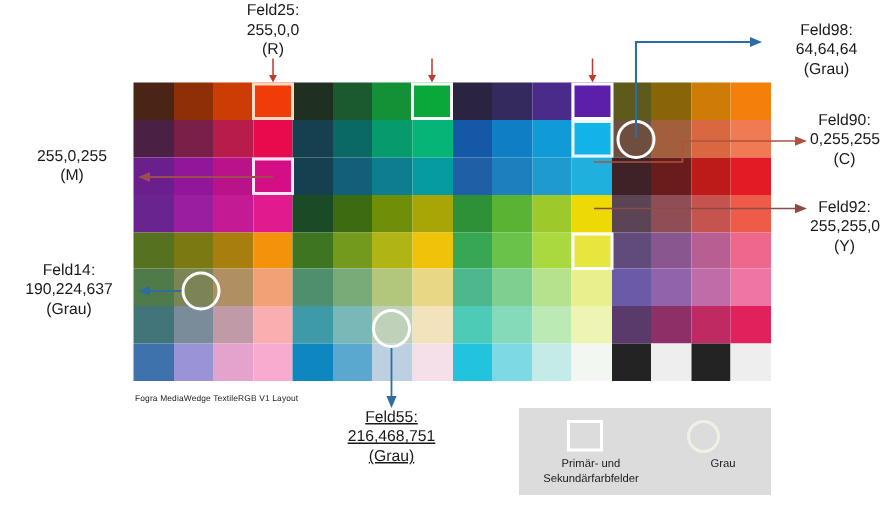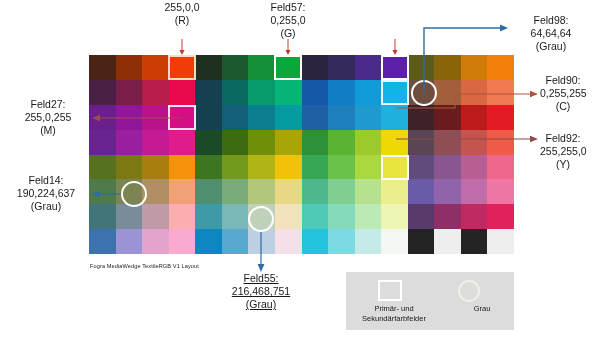--- a/index.html
+++ b/index.html
@@ -206,29 +206,25 @@
     <polygon points="92,118 100,114.6 100,121.4" fill="#9e4a52"></polygon>
 
     <polyline points="121,194 100,194" fill="none" stroke="#2e6ca4" stroke-width="1.2"></polyline>
     <polygon points="92,194 100,190.6 100,197.4" fill="#2e6ca4"></polygon>
 
     <line x1="261" y1="232" x2="261" y2="265" stroke="#2e6ca4" stroke-width="1.2"></line>
     <polygon points="261,272 257.6,264 264.4,264" fill="#2e6ca4"></polygon>
   </svg>
 
   <div class="lbl" style="left:142px;top:1px;width:80px;">
+    <div>Feld25:</div>
     <div>255,0,0</div>
     <div>(R)</div>
   </div>
 
-  <div class="lbl" style="left:248px;top:1px;width:80px;">
-    <div>Feld57:</div>
-    <div>0,255,0</div>
-    <div>(G)</div>
-  </div>
 
 
   <div class="lbl" style="left:512px;top:14px;width:78px;">
     <div>Feld98:</div>
     <div>64,64,64</div>
     <div>(Grau)</div>
   </div>
 
   <div class="lbl" style="left:533px;top:74px;width:60px;text-align:left;">
     <div style="text-align:center;">Feld90:</div>
@@ -236,21 +232,20 @@
     <div style="text-align:center;">(C)</div>
   </div>
 
   <div class="lbl" style="left:533px;top:132px;width:60px;text-align:left;">
     <div style="text-align:center;">Feld92:</div>
     <div style="padding-left:7px;">255,255,0</div>
     <div style="text-align:center;">(Y)</div>
   </div>
 
   <div class="lbl" style="left:6px;top:98px;width:84px;">
-    <div>Feld27:</div>
     <div>255,0,255</div>
     <div>(M)</div>
   </div>
 
   <div class="lbl" style="left:2px;top:174px;width:88px;">
     <div>Feld14:</div>
     <div>190,224,637</div>
     <div>(Grau)</div>
   </div>
 

